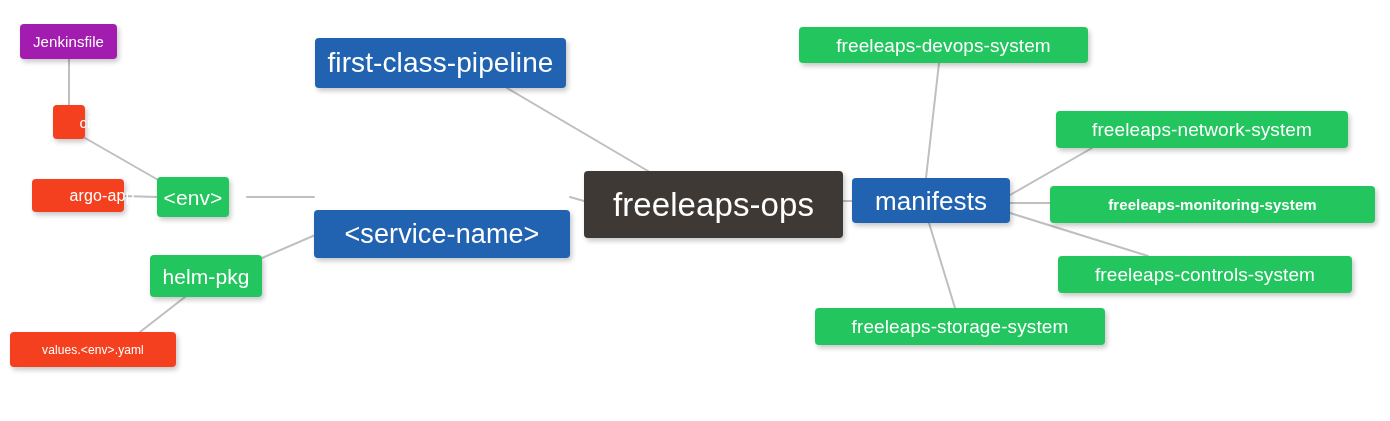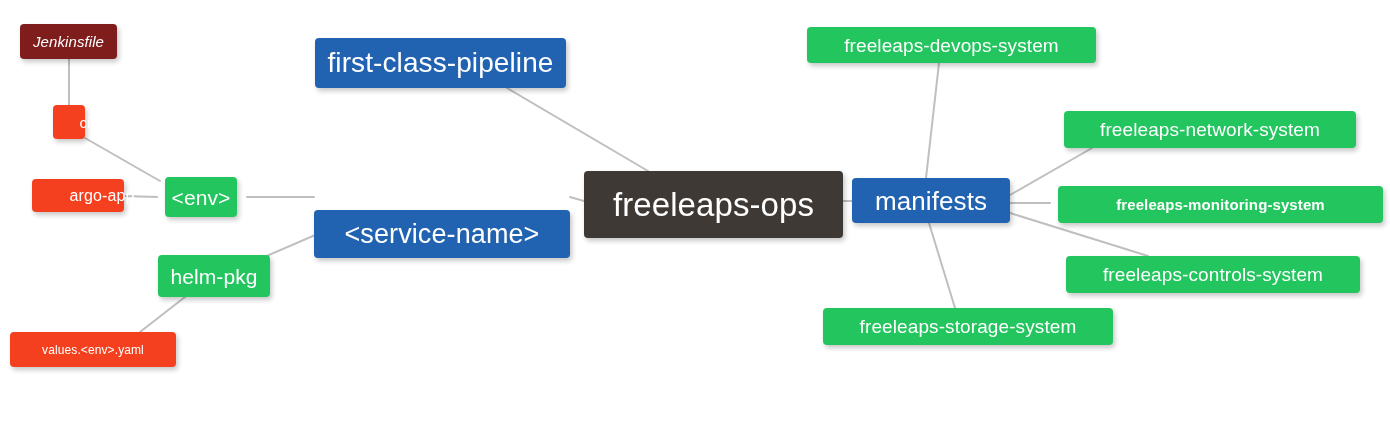--- a/index.html
+++ b/index.html
@@ -40,22 +40,22 @@
     box-shadow: 2px 3px 5px rgba(0,0,0,0.22);
     user-select: none;
   }
   .node-label {
     display: block;
     padding: 0 2px;
   }
   
   .c-root   { background: #3e3935; }
   .c-blue   { background: #2163b0; }
-  .c-green  { background: #22c55e; margin-left: 8px; }
-  .c-orange { background: #7f1d1d; font-style: italic; }
+  .c-green  { background: #22c55e; }
+  .c-orange { background: #a21caf; }
   .c-red    { background: #f4401f; }
 </style>
 </head>
 <body>
 
 <div id="canvas">
   <svg id="edges" width="1390" height="421" viewBox="0 0 1390 421">
       <line x1="69" y1="59" x2="69" y2="105" stroke="#bfbfbf" stroke-width="2" stroke-linecap="round"></line>
       <line x1="85" y1="138" x2="160" y2="181" stroke="#bfbfbf" stroke-width="2" stroke-linecap="round"></line>
       <line x1="124" y1="196" x2="157" y2="197" stroke="#bfbfbf" stroke-width="2" stroke-linecap="round"></line>

